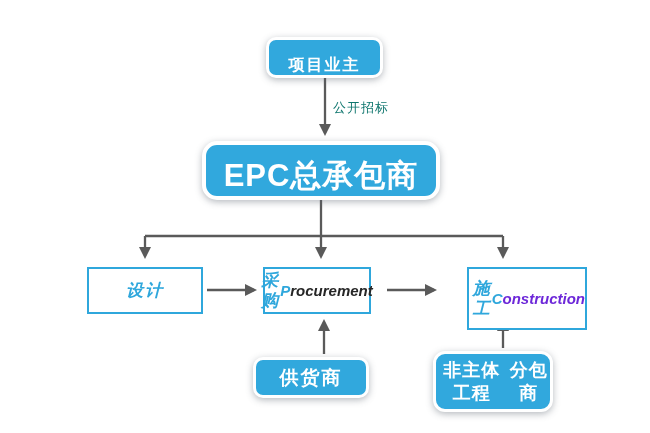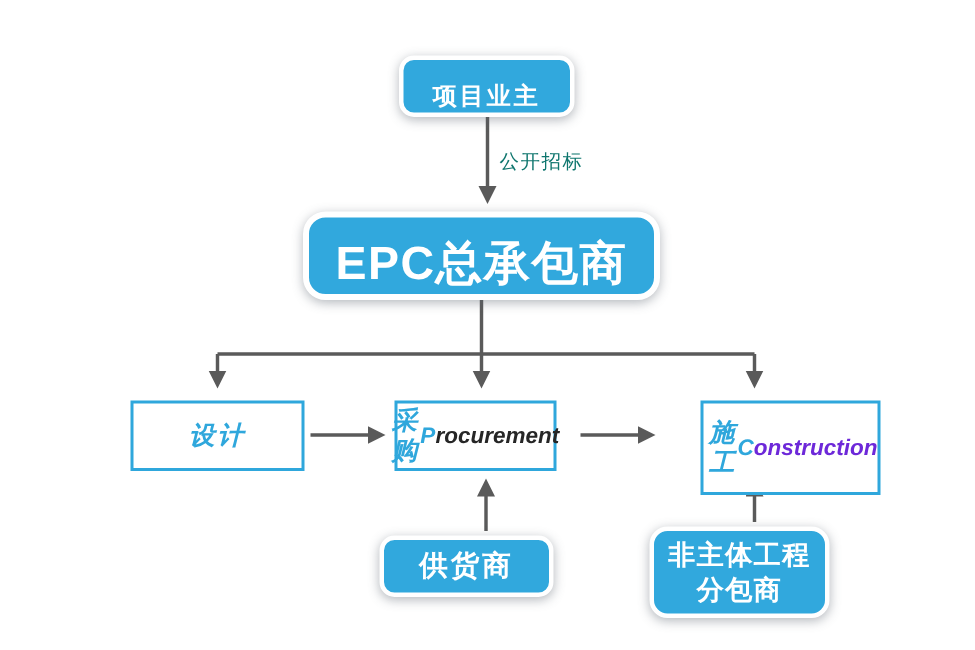--- a/index.html
+++ b/index.html
@@ -21,21 +21,21 @@
     border:3px solid #ffffff;
     border-radius:10px;
     box-shadow:0 2px 7px rgba(90,100,110,0.45);
     color:#ffffff;font-weight:bold;
     text-align:center;line-height:1.25;
     box-sizing:border-box;
   }
   .node-owner{left:266px;top:37px;width:117px;height:41px;font-size:16px;letter-spacing:2px;align-items:flex-end;}
   .node-epc{left:202px;top:141px;width:238px;height:59px;font-size:31px;border-radius:15px;border-width:4px;letter-spacing:1px;align-items:flex-end;}
   .node-supplier{left:253px;top:357px;width:116px;height:41px;font-size:19px;letter-spacing:2px;}
-  .node-subcontractor{left:433px;top:351px;width:120px;height:61px;font-size:18px;border-radius:12px;flex-direction:column;letter-spacing:1px;}
+  .node-subcontractor{left:433px;top:351px;width:120px;height:61px;font-size:18px;border-radius:12px;flex-direction:row;letter-spacing:1px;}
 
   
   .white-node{
     position:absolute;
     display:flex;align-items:center;justify-content:center;
     background:#ffffff;
     border:2px solid #2fa7dc;
     box-sizing:border-box;
     text-align:right;line-height:1.15;font-style:italic;
   }

